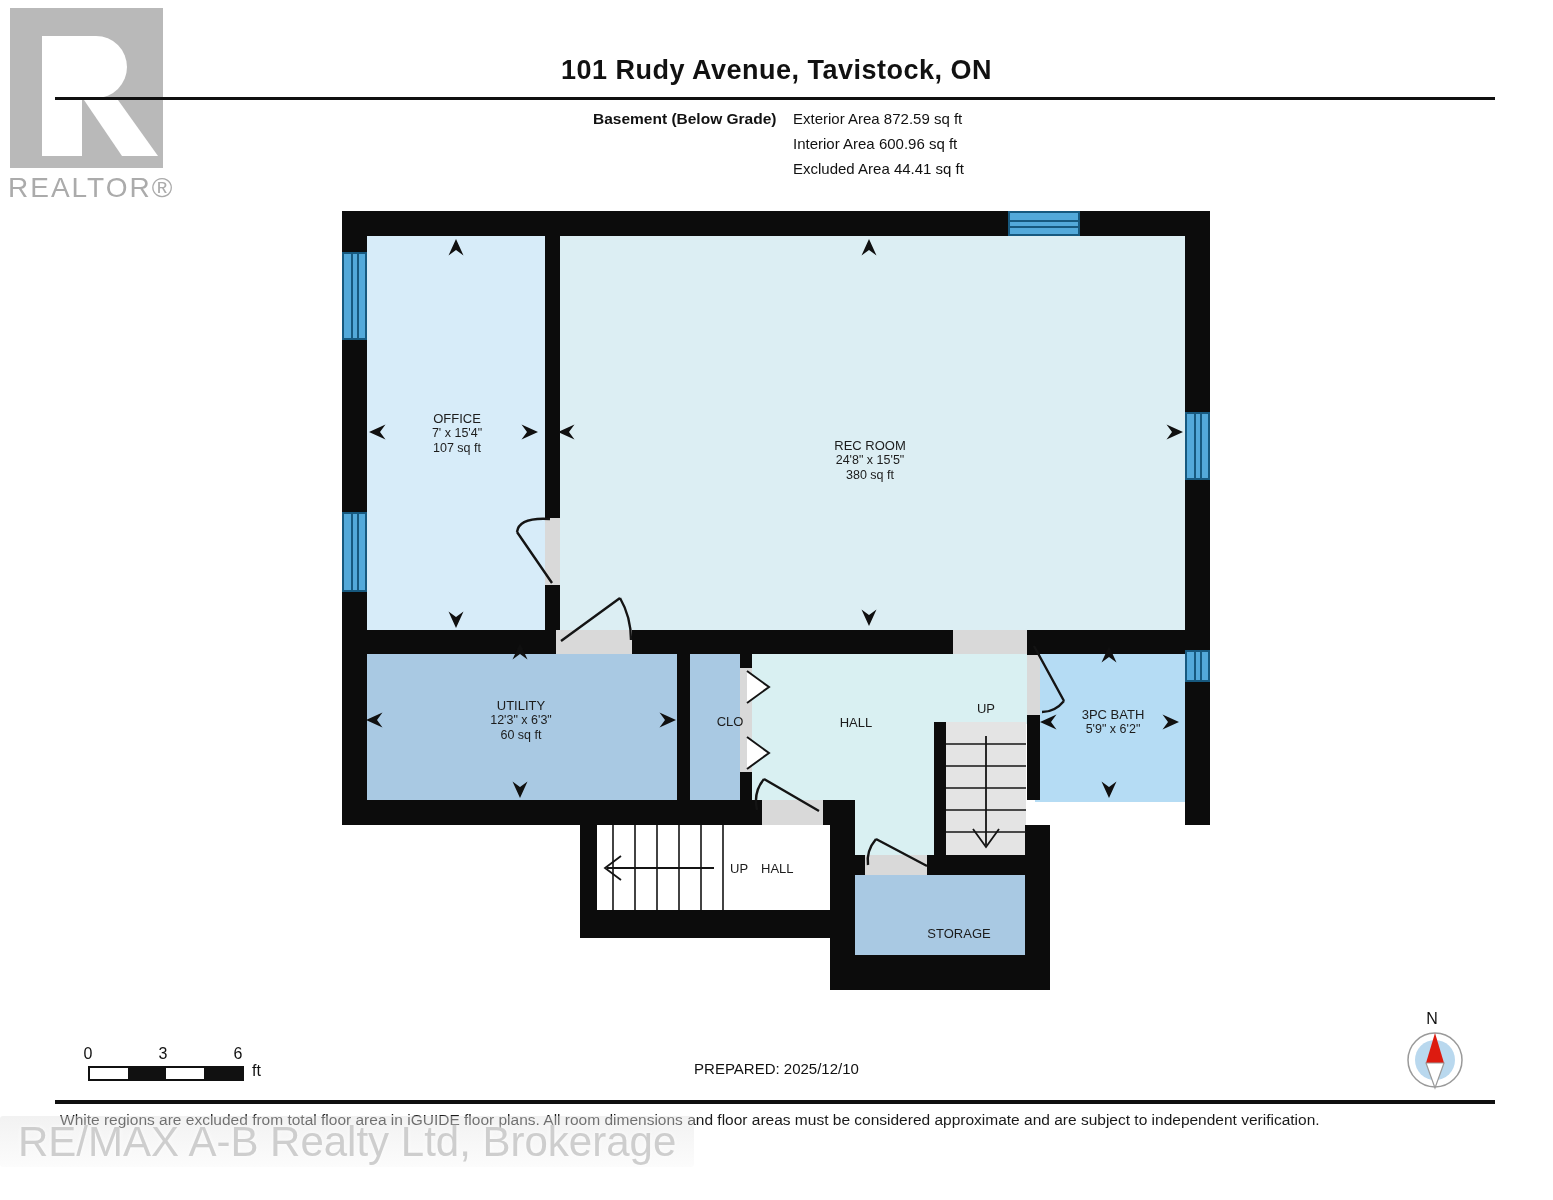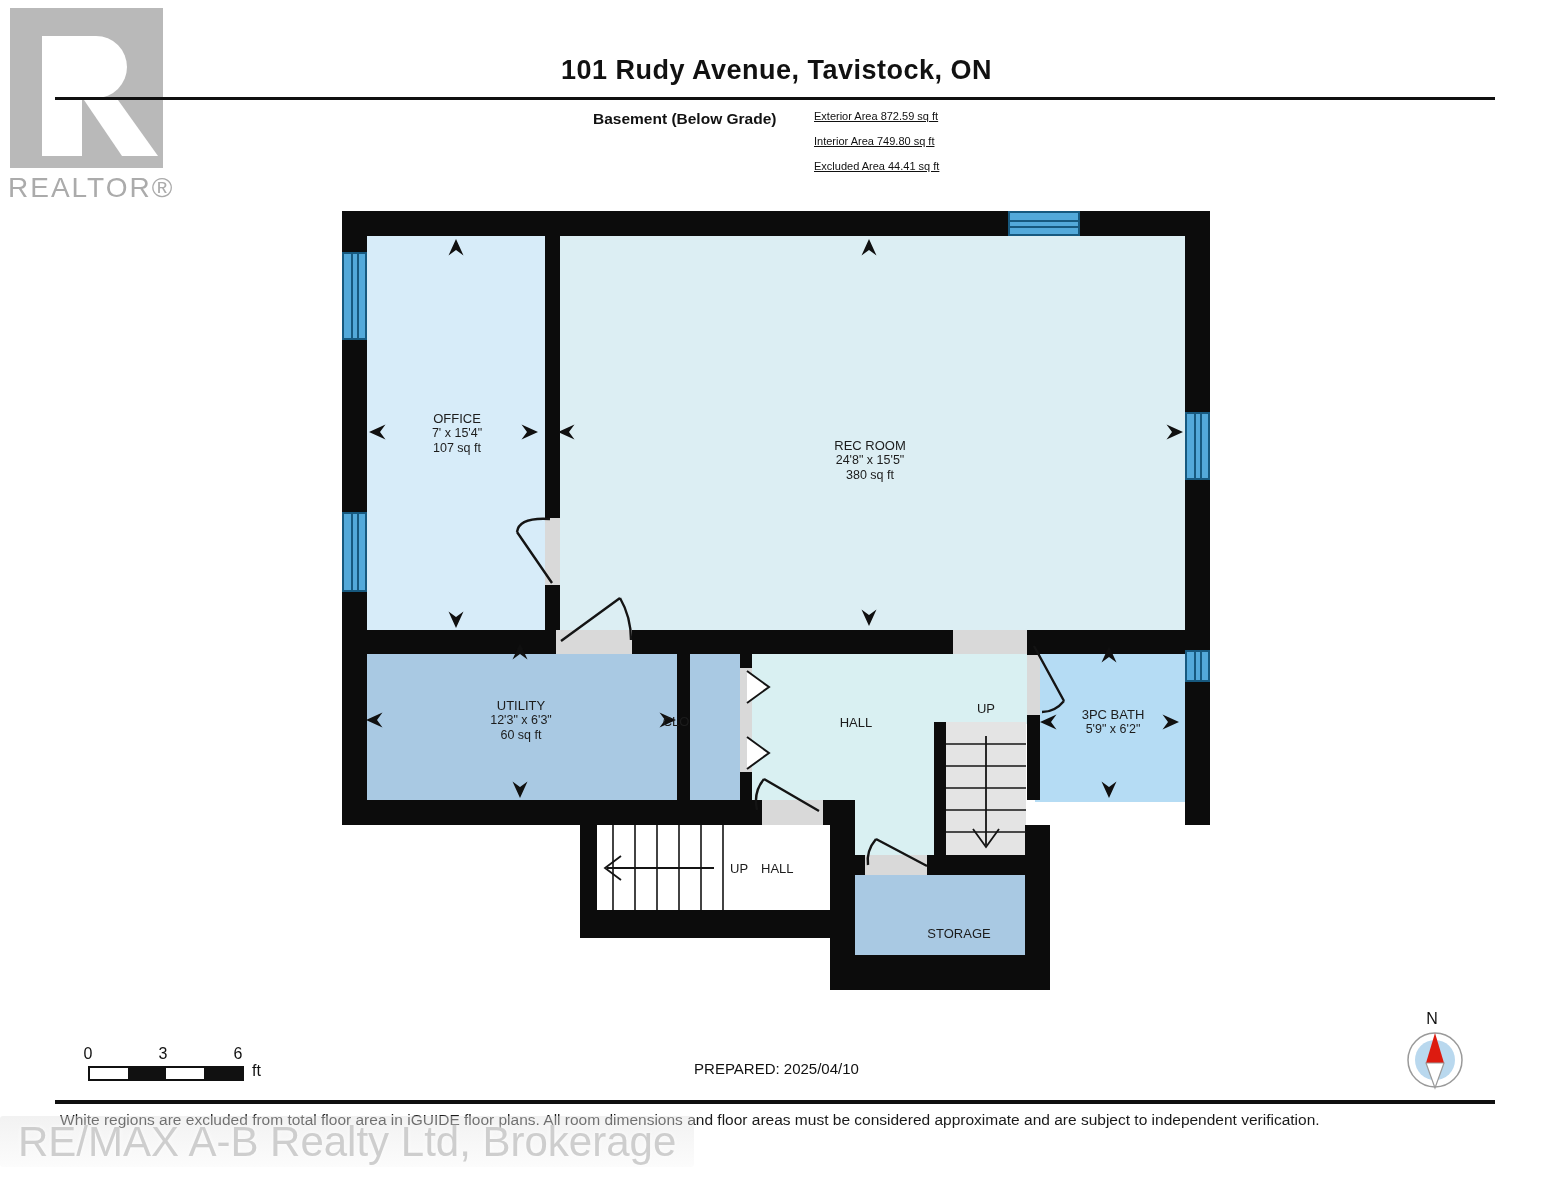--- a/index.html
+++ b/index.html
@@ -17,21 +17,21 @@
   .window.h span.l1{top:31%;left:0;height:2px;width:100%;}
   .window.h span.l2{top:62%;left:0;height:2px;width:100%;}
   #plan-svg{position:absolute;left:0;top:0;z-index:4;}
   .room-label{position:absolute;transform:translate(-50%,-50%);text-align:center;
     color:#1c1c1c;font-size:13px;line-height:15px;white-space:nowrap;z-index:5;}
   .rdim{font-size:12.5px;}
   .hrule{position:absolute;background:#101010;z-index:6;}
   .hdr-title{position:absolute;left:0;top:55px;width:100%;text-align:center;
     font-size:27px;font-weight:bold;letter-spacing:0.5px;}
   .hdr-floor{position:absolute;left:585px;top:110px;font-size:15.5px;font-weight:bold;margin-left:8px;}
-  .hdr-area{position:absolute;left:814px;font-size:11px;text-decoration:underline;}
+  .hdr-area{position:absolute;left:793px;font-size:15px;}
   .logo-wrap{position:absolute;left:10px;top:8px;z-index:1;}
   .logo-text{position:absolute;left:8px;top:172px;width:170px;font-size:28px;
     letter-spacing:2px;color:#ababab;z-index:1;}
   .scale-num{position:absolute;transform:translateX(-50%);font-size:16px;}
   .scale-bar{position:absolute;left:88px;top:1066px;width:152px;height:11px;
     border:2px solid #111;box-sizing:content-box;display:flex;}
   .scale-bar i{display:block;height:100%;width:38px;}
   .seg-w{background:#fff;} .seg-b{background:#111;}
   .scale-unit{position:absolute;left:252px;top:1062px;font-size:16px;}
   .prepared{position:absolute;left:0;top:1060px;width:100%;text-align:center;font-size:15px;}
@@ -55,21 +55,21 @@
     <path d="M72,28 h14 a31,31 0 0 1 0,62 h-14 z" fill="#fff"></path>
     <path d="M74,92 L108,92 L148,148 L112,148 z" fill="#fff"></path>
   </svg>
 </div>
 <div class="logo-text">REALTOR®</div>
 
 <div class="hdr-title">101 Rudy Avenue, Tavistock, ON</div>
 <div class="hrule" style="left:55px;top:97px;width:1440px;height:3px;"></div>
 <div class="hdr-floor">Basement (Below Grade)</div>
 <div class="hdr-area" style="top:110px;">Exterior Area 872.59 sq ft</div>
-<div class="hdr-area" style="top:135px;">Interior Area 749.80 sq ft</div>
+<div class="hdr-area" style="top:135px;">Interior Area 600.96 sq ft</div>
 <div class="hdr-area" style="top:160px;text-align:center;">Excluded Area 44.41 sq ft</div>
 
 <div class="fill" style="left:355px;top:232px;width:200px;height:420px;background:#d7ecf9;"></div>
 <div class="fill" style="left:552px;top:232px;width:645px;height:425px;background:#dceef3;"></div>
 <div class="fill" style="left:747px;top:654px;width:193px;height:150px;background:#d9f0f2;"></div>
 <div class="fill" style="left:940px;top:654px;width:95px;height:70px;background:#d9f0f2;"></div>
 <div class="fill" style="left:850px;top:804px;width:87px;height:60px;background:#d9f0f2;"></div>
 <div class="fill" style="left:360px;top:654px;width:325px;height:150px;background:#a9c9e3;"></div>
 <div class="fill" style="left:685px;top:654px;width:60px;height:150px;background:#a9c9e3;"></div>
 <div class="fill" style="left:1035px;top:654px;width:155px;height:148px;background:#b5dcf4;"></div>
@@ -184,21 +184,21 @@
   <div class="rdim">24'8" x 15'5"</div>
   <div class="rdim">380 sq ft</div>
 </div>
 
 <div class="room-label" style="left:521px;top:720px;">
   <div>UTILITY</div>
   <div class="rdim">12'3" x 6'3"</div>
   <div class="rdim">60 sq ft</div>
 </div>
 
-<div class="room-label" style="left:676px;top:721px;">
+<div class="room-label" style="left:730px;top:721px;">
   <div>CLO</div>
 </div>
 
 <div class="room-label" style="left:856px;top:722px;">
   <div>HALL</div>
 </div>
 
 <div class="room-label" style="left:986px;top:708px;">
   <div>UP</div>
 </div>
@@ -221,21 +221,21 @@
 <span class="scale-num" style="left:163px;top:1045px;">3</span>
 <span class="scale-num" style="left:238px;top:1045px;">6</span>
 <div class="scale-bar">
   <i class="seg-w"></i>
     <i class="seg-b"></i>
     <i class="seg-w"></i>
     <i class="seg-b"></i>
 </div>
 <span class="scale-unit">ft</span>
 
-<div class="prepared">PREPARED: 2025/04/10</div>
+<div class="prepared">PREPARED: 2025/12/10</div>
 
 <div class="compass">
   <svg width="74" height="86" viewBox="0 0 74 86">
     <text x="34" y="16" font-size="16" font-family="Liberation Sans, sans-serif" fill="#111" text-anchor="middle">N</text>
     <circle cx="37" cy="52" r="27" fill="#ffffff" stroke="#9a9a9a" stroke-width="1.5"></circle>
     <circle cx="37" cy="52" r="20" fill="#b9d8ee"></circle>
     <polygon points="37,25 28,55 46,55" fill="#dd1b10"></polygon>
     <polygon points="28,55 46,55 37,80" fill="#ffffff" stroke="#9a9a9a" stroke-width="1.2"></polygon>
   </svg>
 </div>

